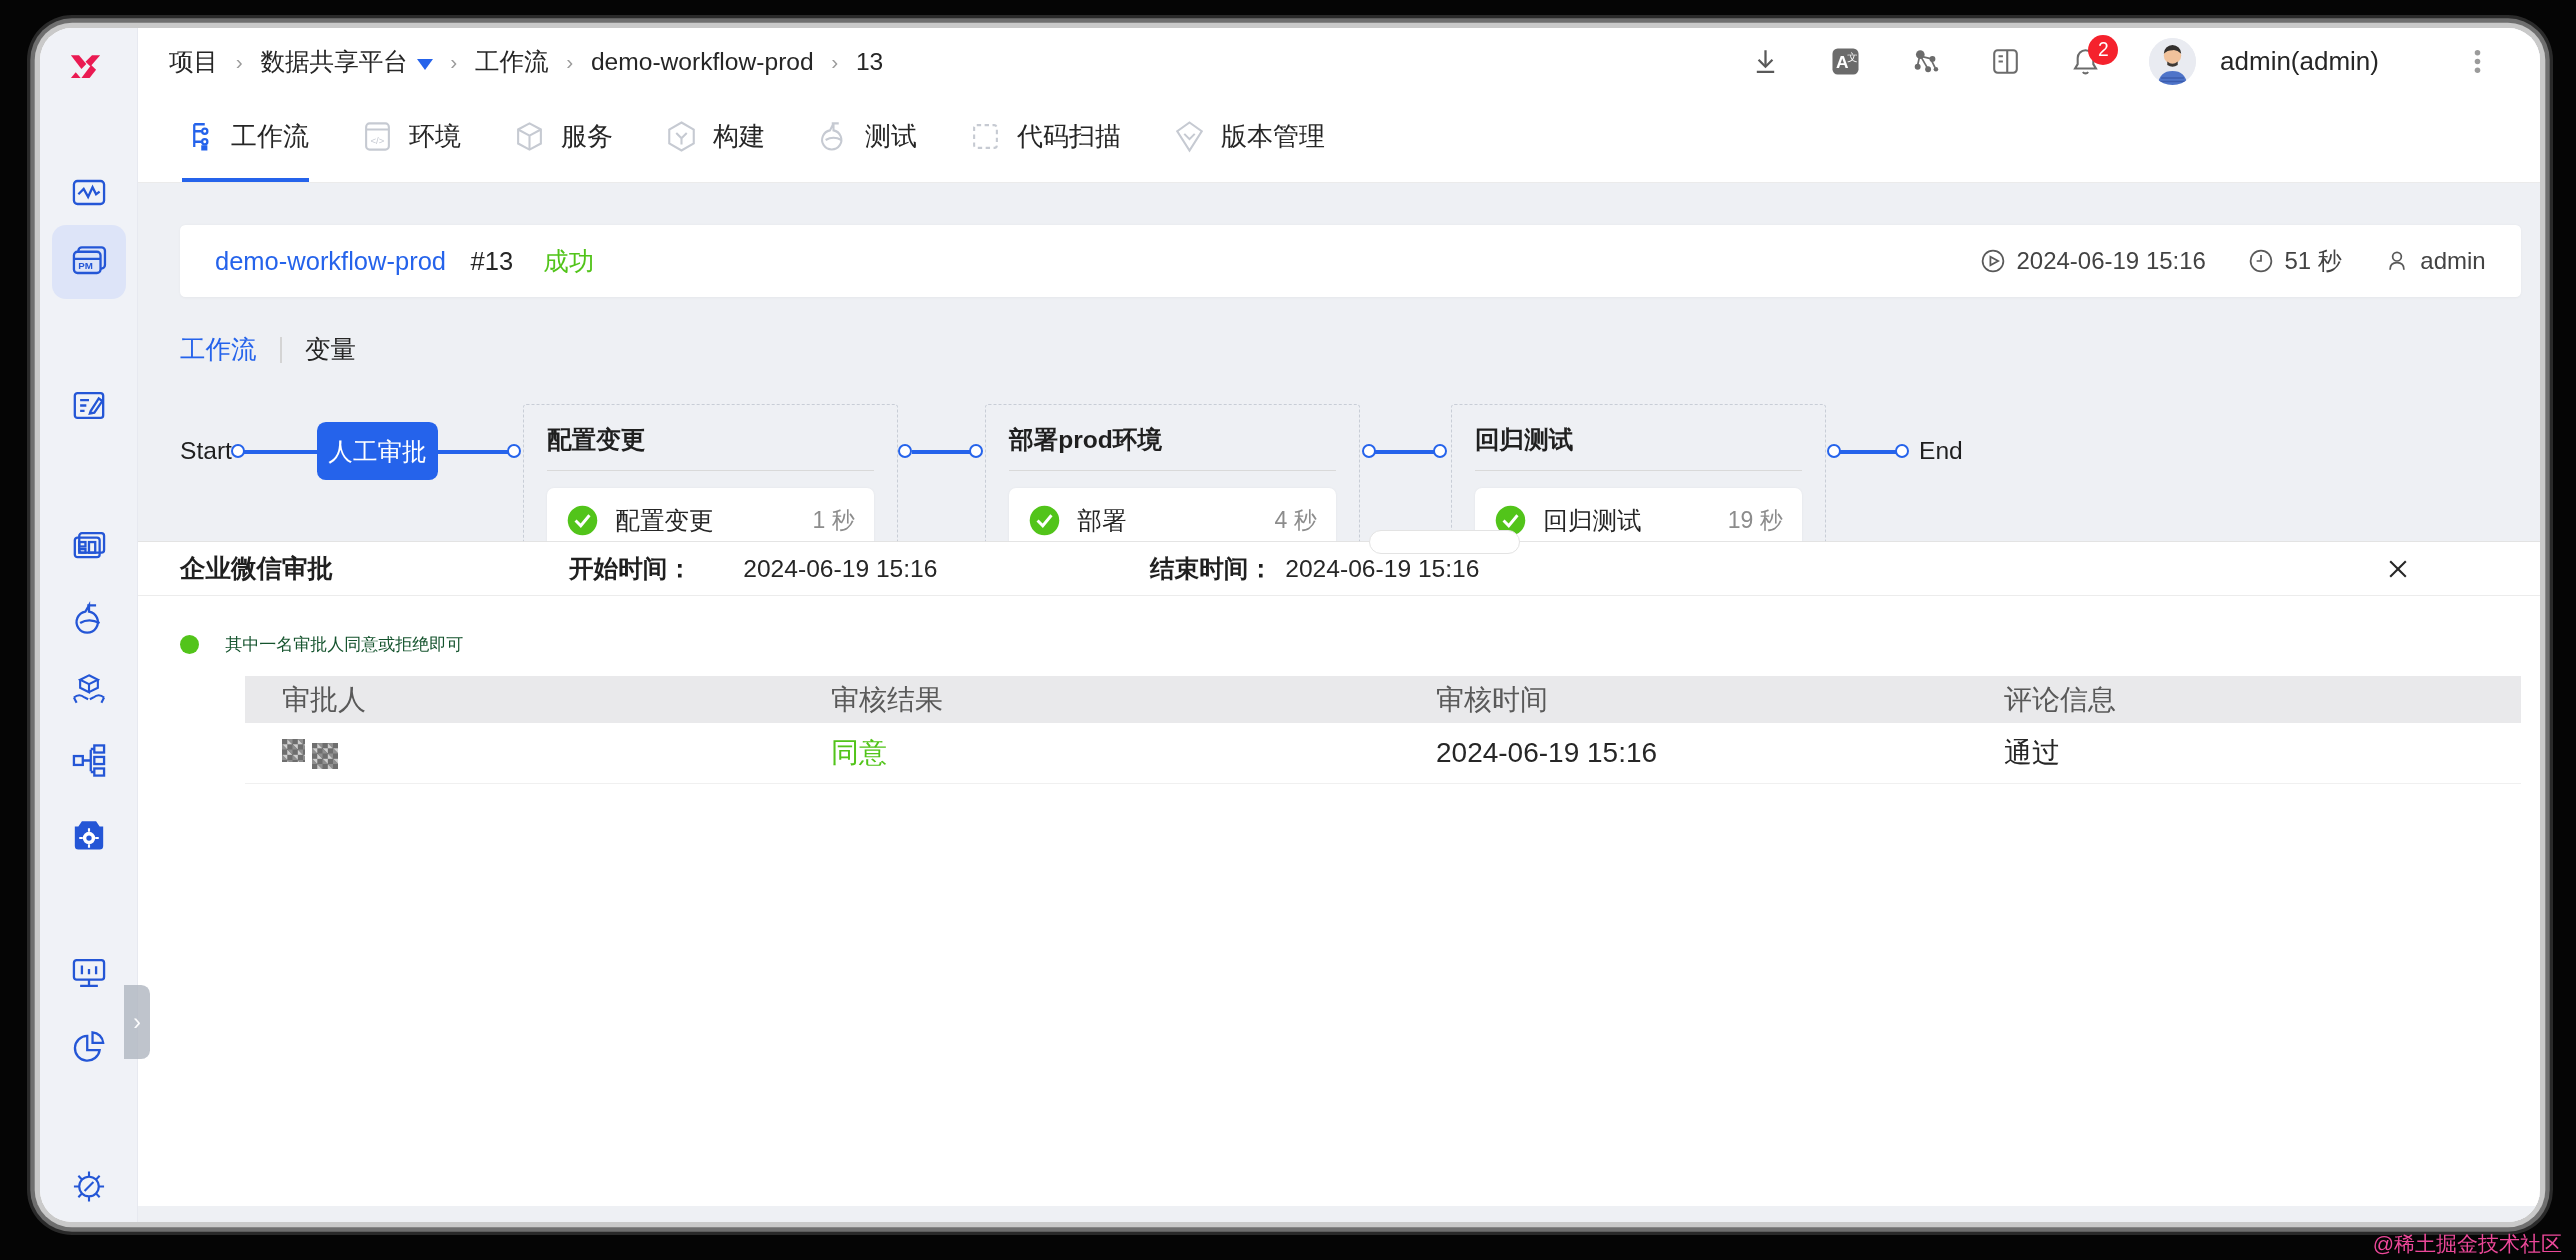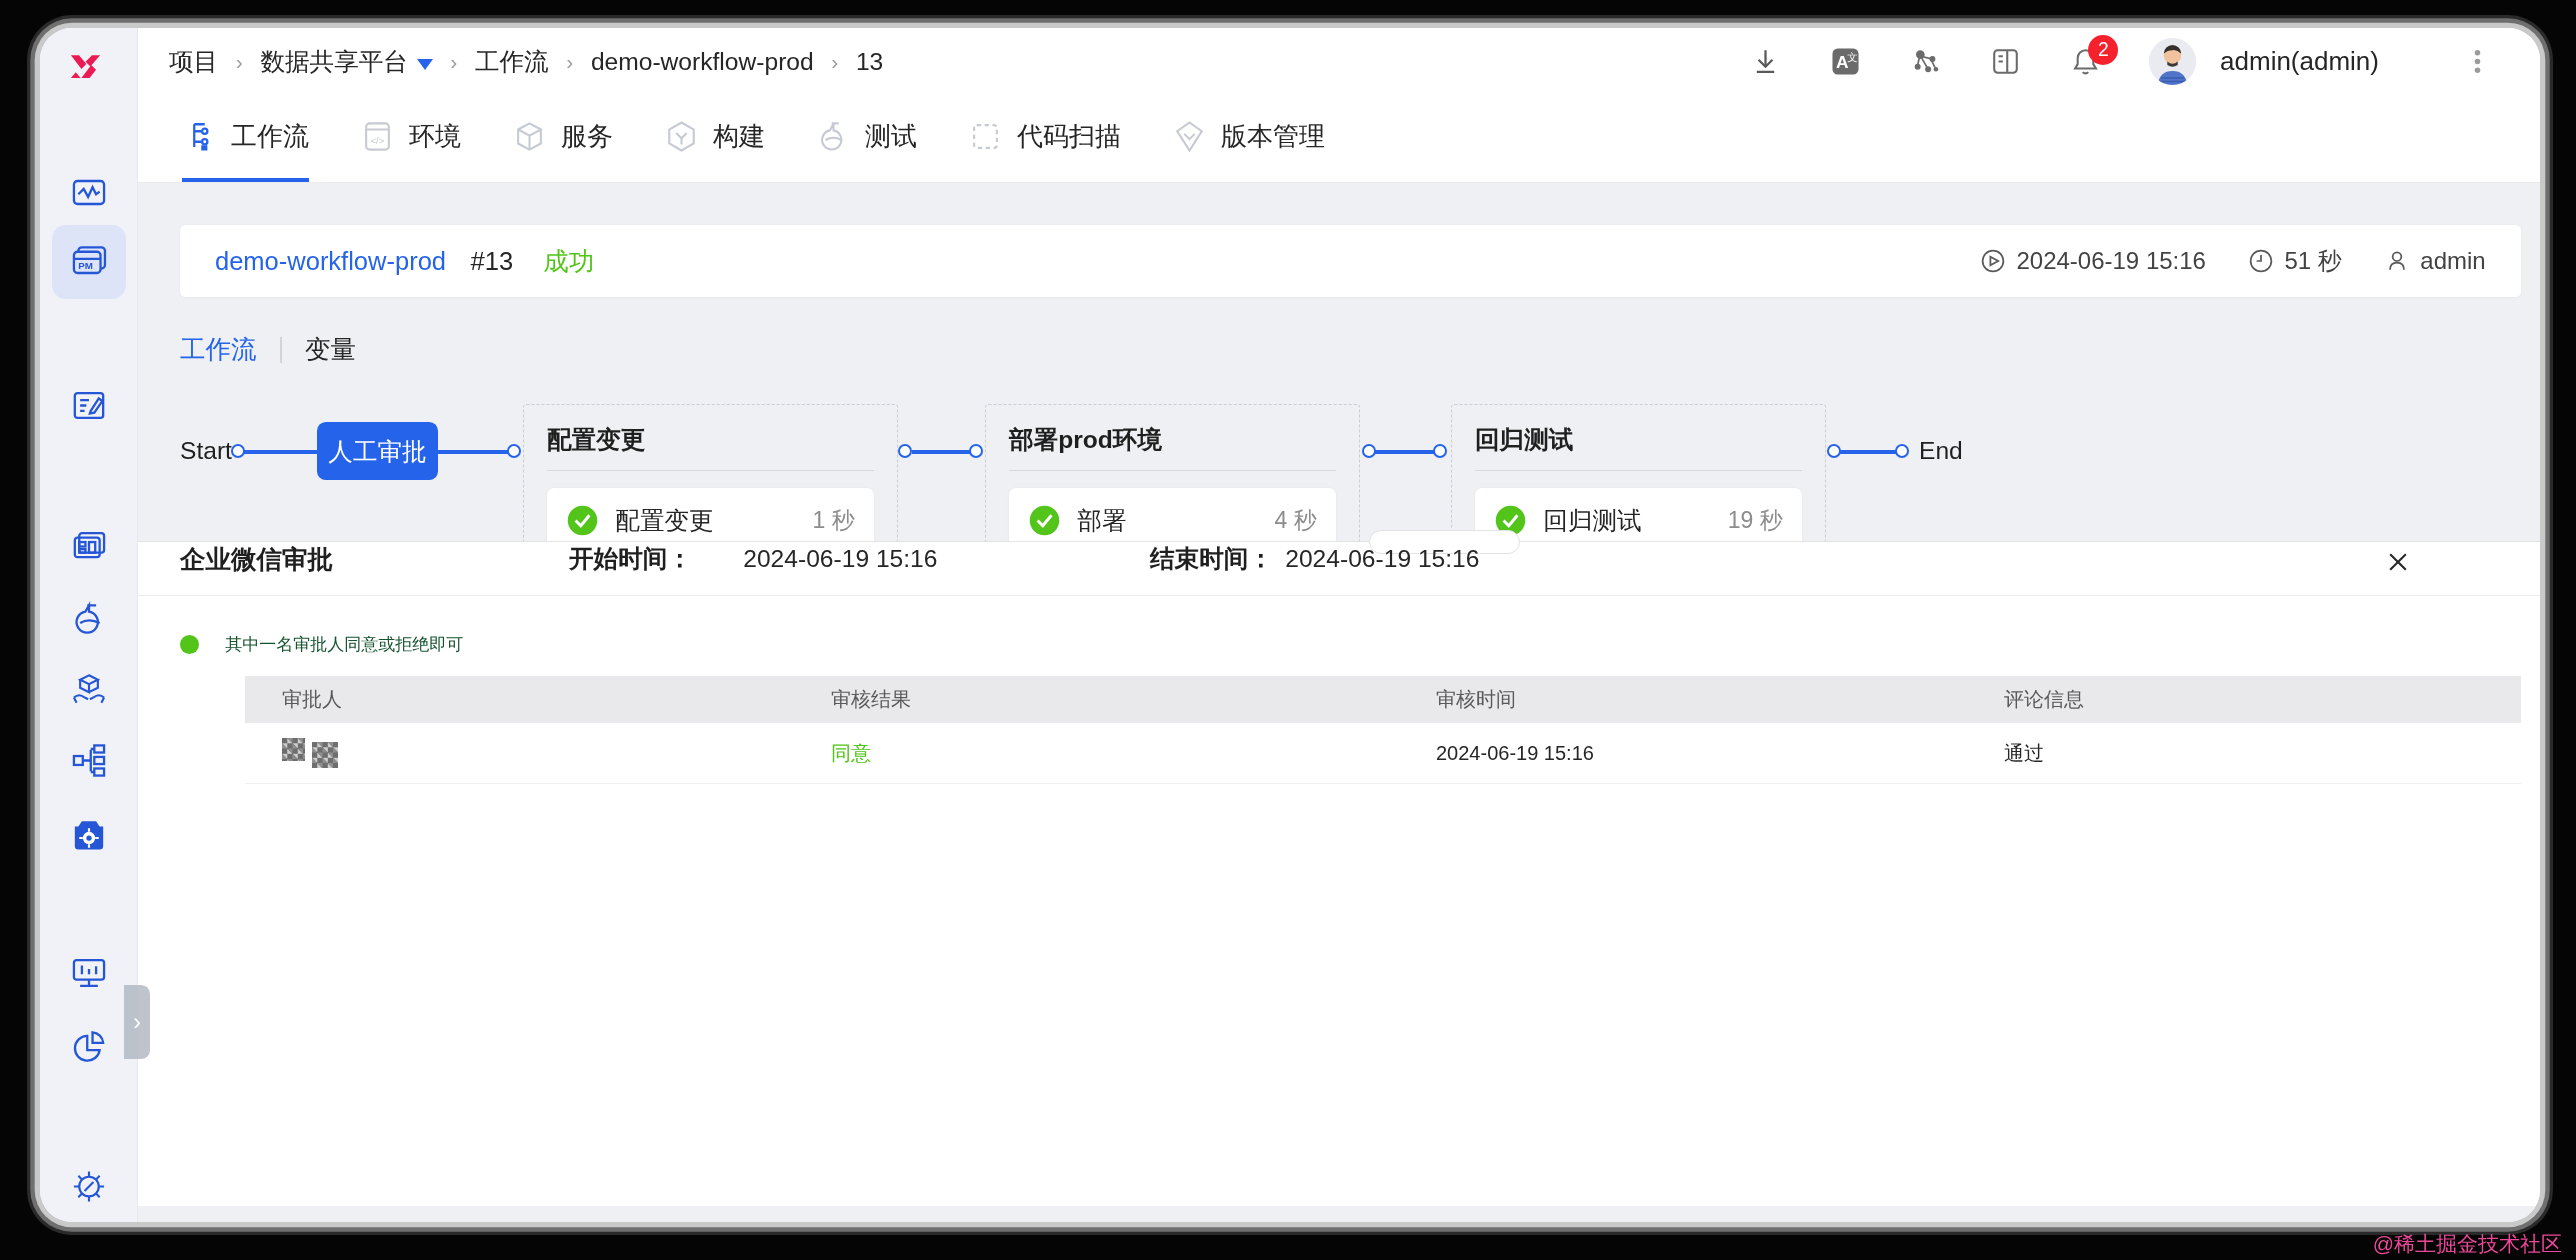--- a/index.html
+++ b/index.html
@@ -74,37 +74,37 @@
   .node-row { display:flex; align-items:center; }
   .node-check { width:33px; height:33px; flex:none; }
   .node-name { font-size:24.6px; color:#262626; margin-left:16px; }
   .node-duration { margin-left:auto; font-size:23px; color:#8c8c8c; }
   .node-sub { margin:12.3px 0 0 49px; width:55%; height:14px;
     background:repeating-linear-gradient(90deg,#c9c9c9 0 14px, transparent 14px 23px); opacity:.8; }
 
   
   .panel { position:absolute; left:98px; right:0; top:514px; bottom:16px; background:#fff; z-index:5; box-shadow:0 -0.9px 0 #e2e2e2; }
   .panel-pill { position:absolute; left:1231px; top:-12.3px; width:151px; height:24.6px; background:#fff; border:0.9px solid #e3e3e3; border-radius:12.3px; cursor:pointer; }
-  .panel-header { position:relative; height:54px; border-bottom:0.9px solid #ececec; display:flex; padding:0 42px; }
+  .panel-header { position:relative; height:54px; border-bottom:0.9px solid #ececec; display:flex; align-items:center; padding:0 42px; }
   .panel-title { font-size:25.5px; font-weight:700; color:#1f1f1f; width:389px; }
   .time-block { display:flex; align-items:baseline; font-size:24.6px; }
   .time-block.start { width:581px;gap:39px; }
   .time-label { color:#1f1f1f; font-weight:600; }
   .time-value { color:#262626; margin-left:12.3px; }
   .panel-close { margin-left:auto; margin-right:81px; width:39px; height:39px; display:flex; align-items:center; justify-content:center; cursor:pointer; }
   .panel-close svg { width:26px; height:26px; }
 
   .rule-line { position:absolute; left:42px; top:91px; display:flex; align-items:center; gap:26px; }
   .rule-dot { width:19.3px; height:19.3px; border-radius:50%; background:#52c41a; }
   .rule-text { font-size:17px; color:#14532d; }
 
   .approval-table { position:absolute; left:107px; right:19.3px; top:134px; }
   .at-header { display:flex; background:#e9e9eb; height:47px; align-items:center; }
   .at-row { display:flex; height:61px; align-items:center; border-bottom:0.9px solid #f0f0f0; }
-  .at-col { padding-left:37px; font-size:20px; }
+  .at-col { padding-left:37px; font-size:28px; }
   .at-header .at-col { color:#595959; }
   .col-1 { width:549px; flex:none; } .col-2 { width:605px; flex:none; } .col-3 { width:568px; flex:none; } .col-4 { flex:1; }
   .cell-result { color:#52c41a; } .cell-time { color:#262626; } .cell-comment { color:#262626; }
   .mosaic { display:inline-flex; gap:7px; }
   .mosaic i { display:inline-block; width:23px; height:23px;
     background:linear-gradient(45deg,#8f8f8f 25%,transparent 25% 75%,#8f8f8f 75%),
                linear-gradient(45deg,#cfcfcf 25%,#6e6e6e 25% 75%,#cfcfcf 75%);
     background-size:10.5px 10.5px; background-position:0 0,5.3px 5.3px; }
   .mosaic i:last-child { width:26px; height:26px; margin-top:3.5px; }
 

